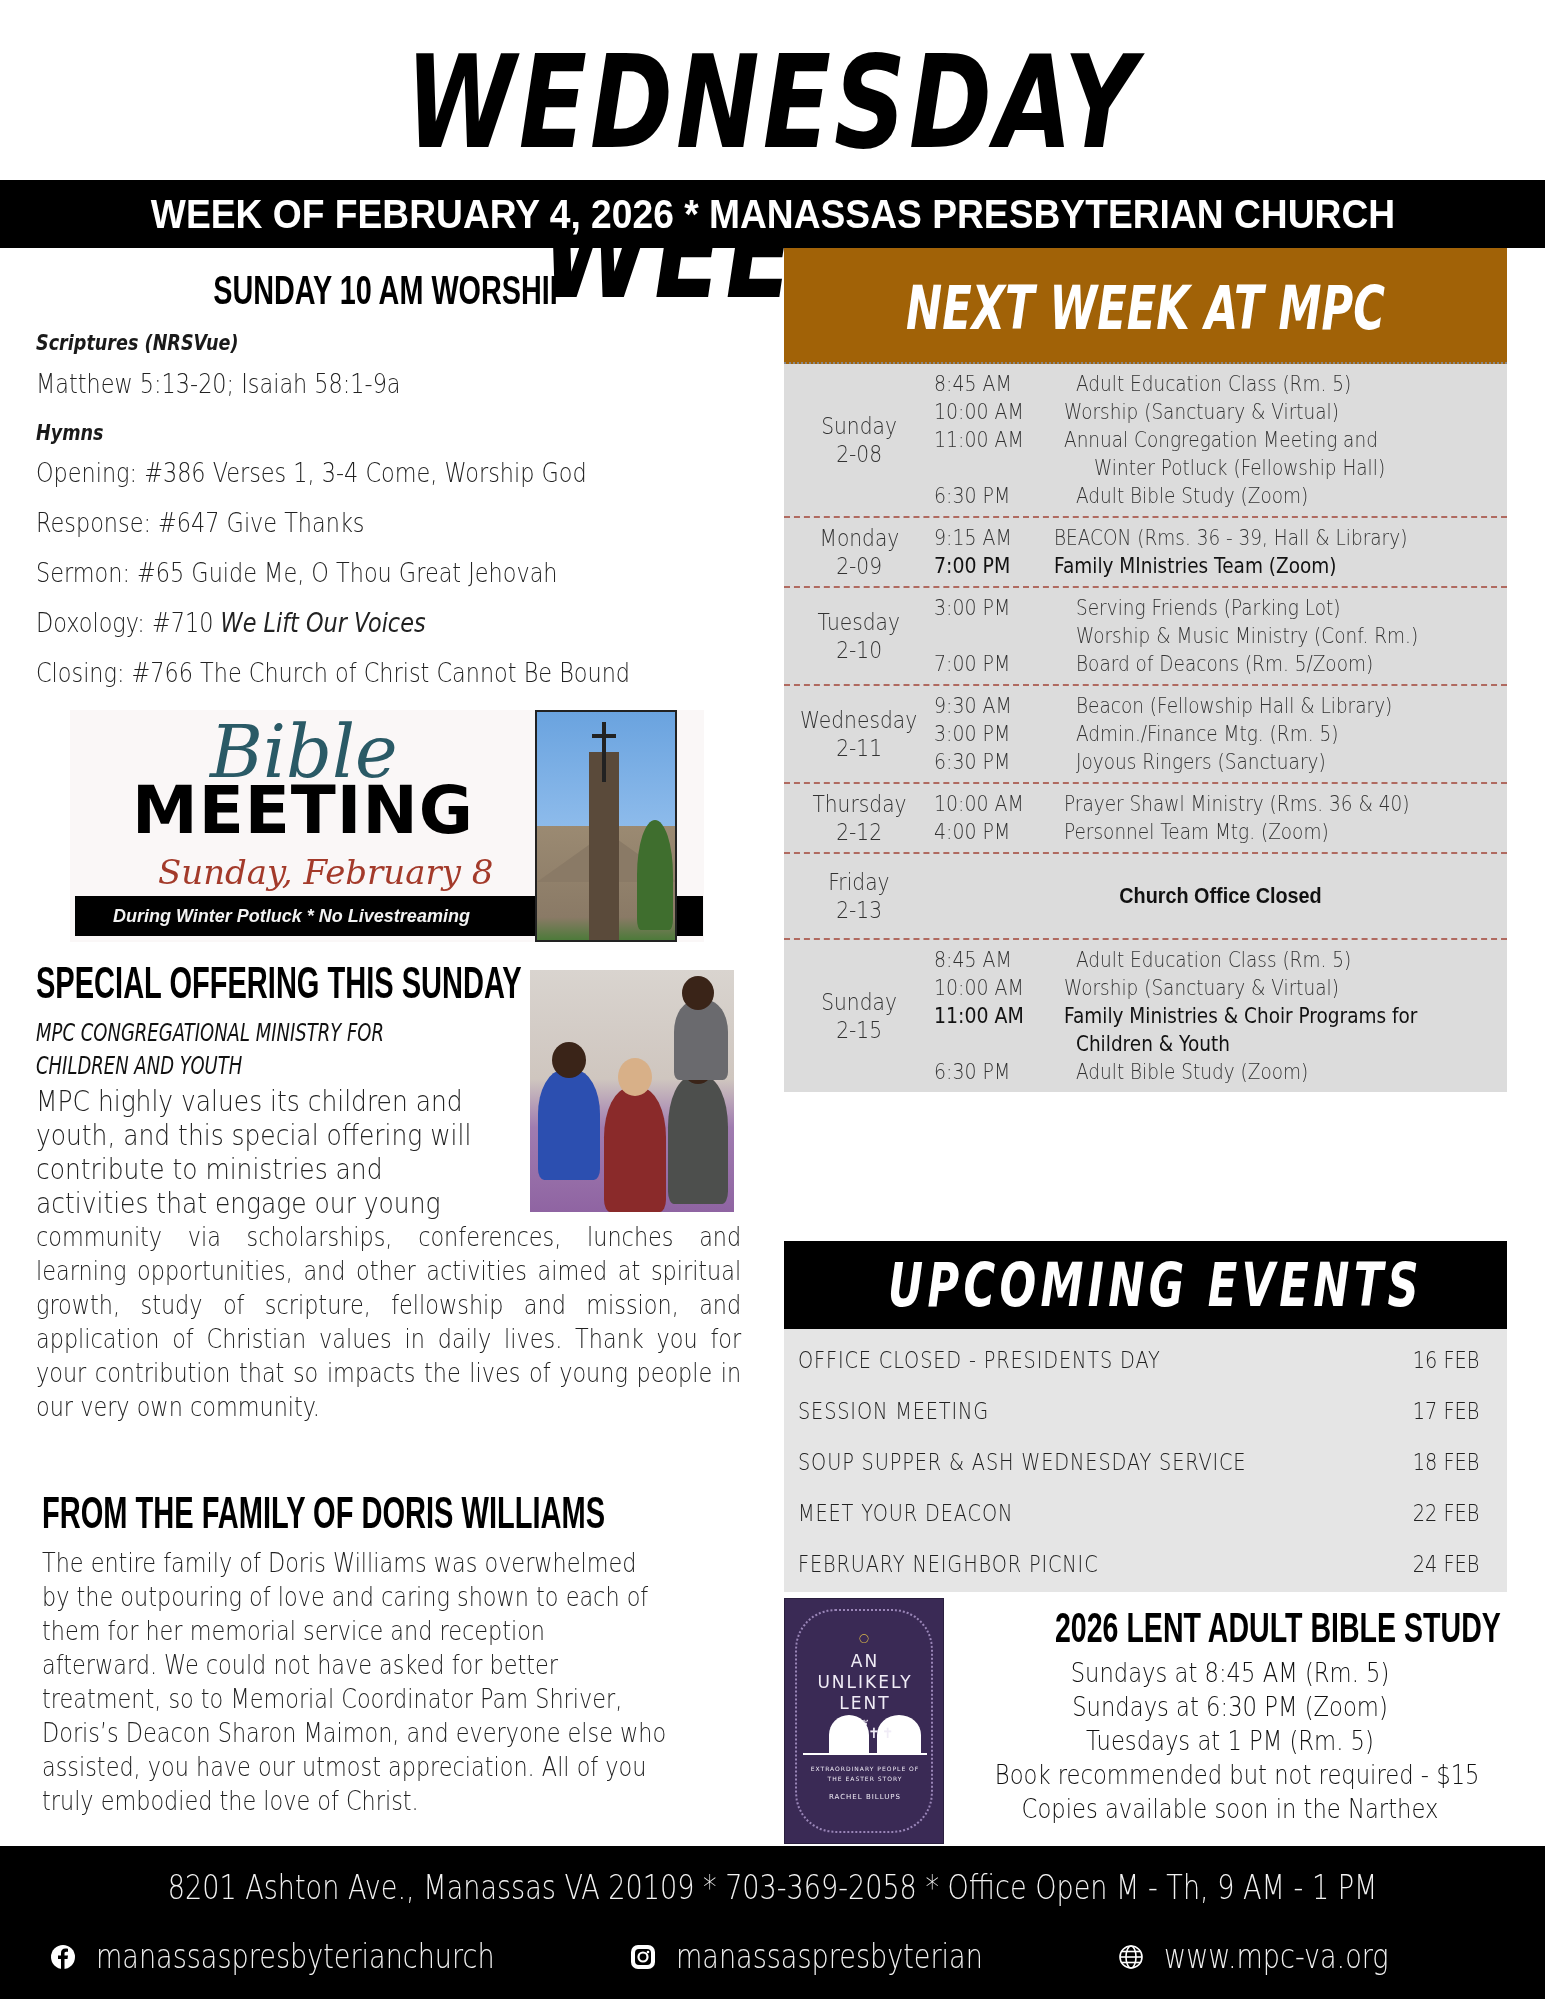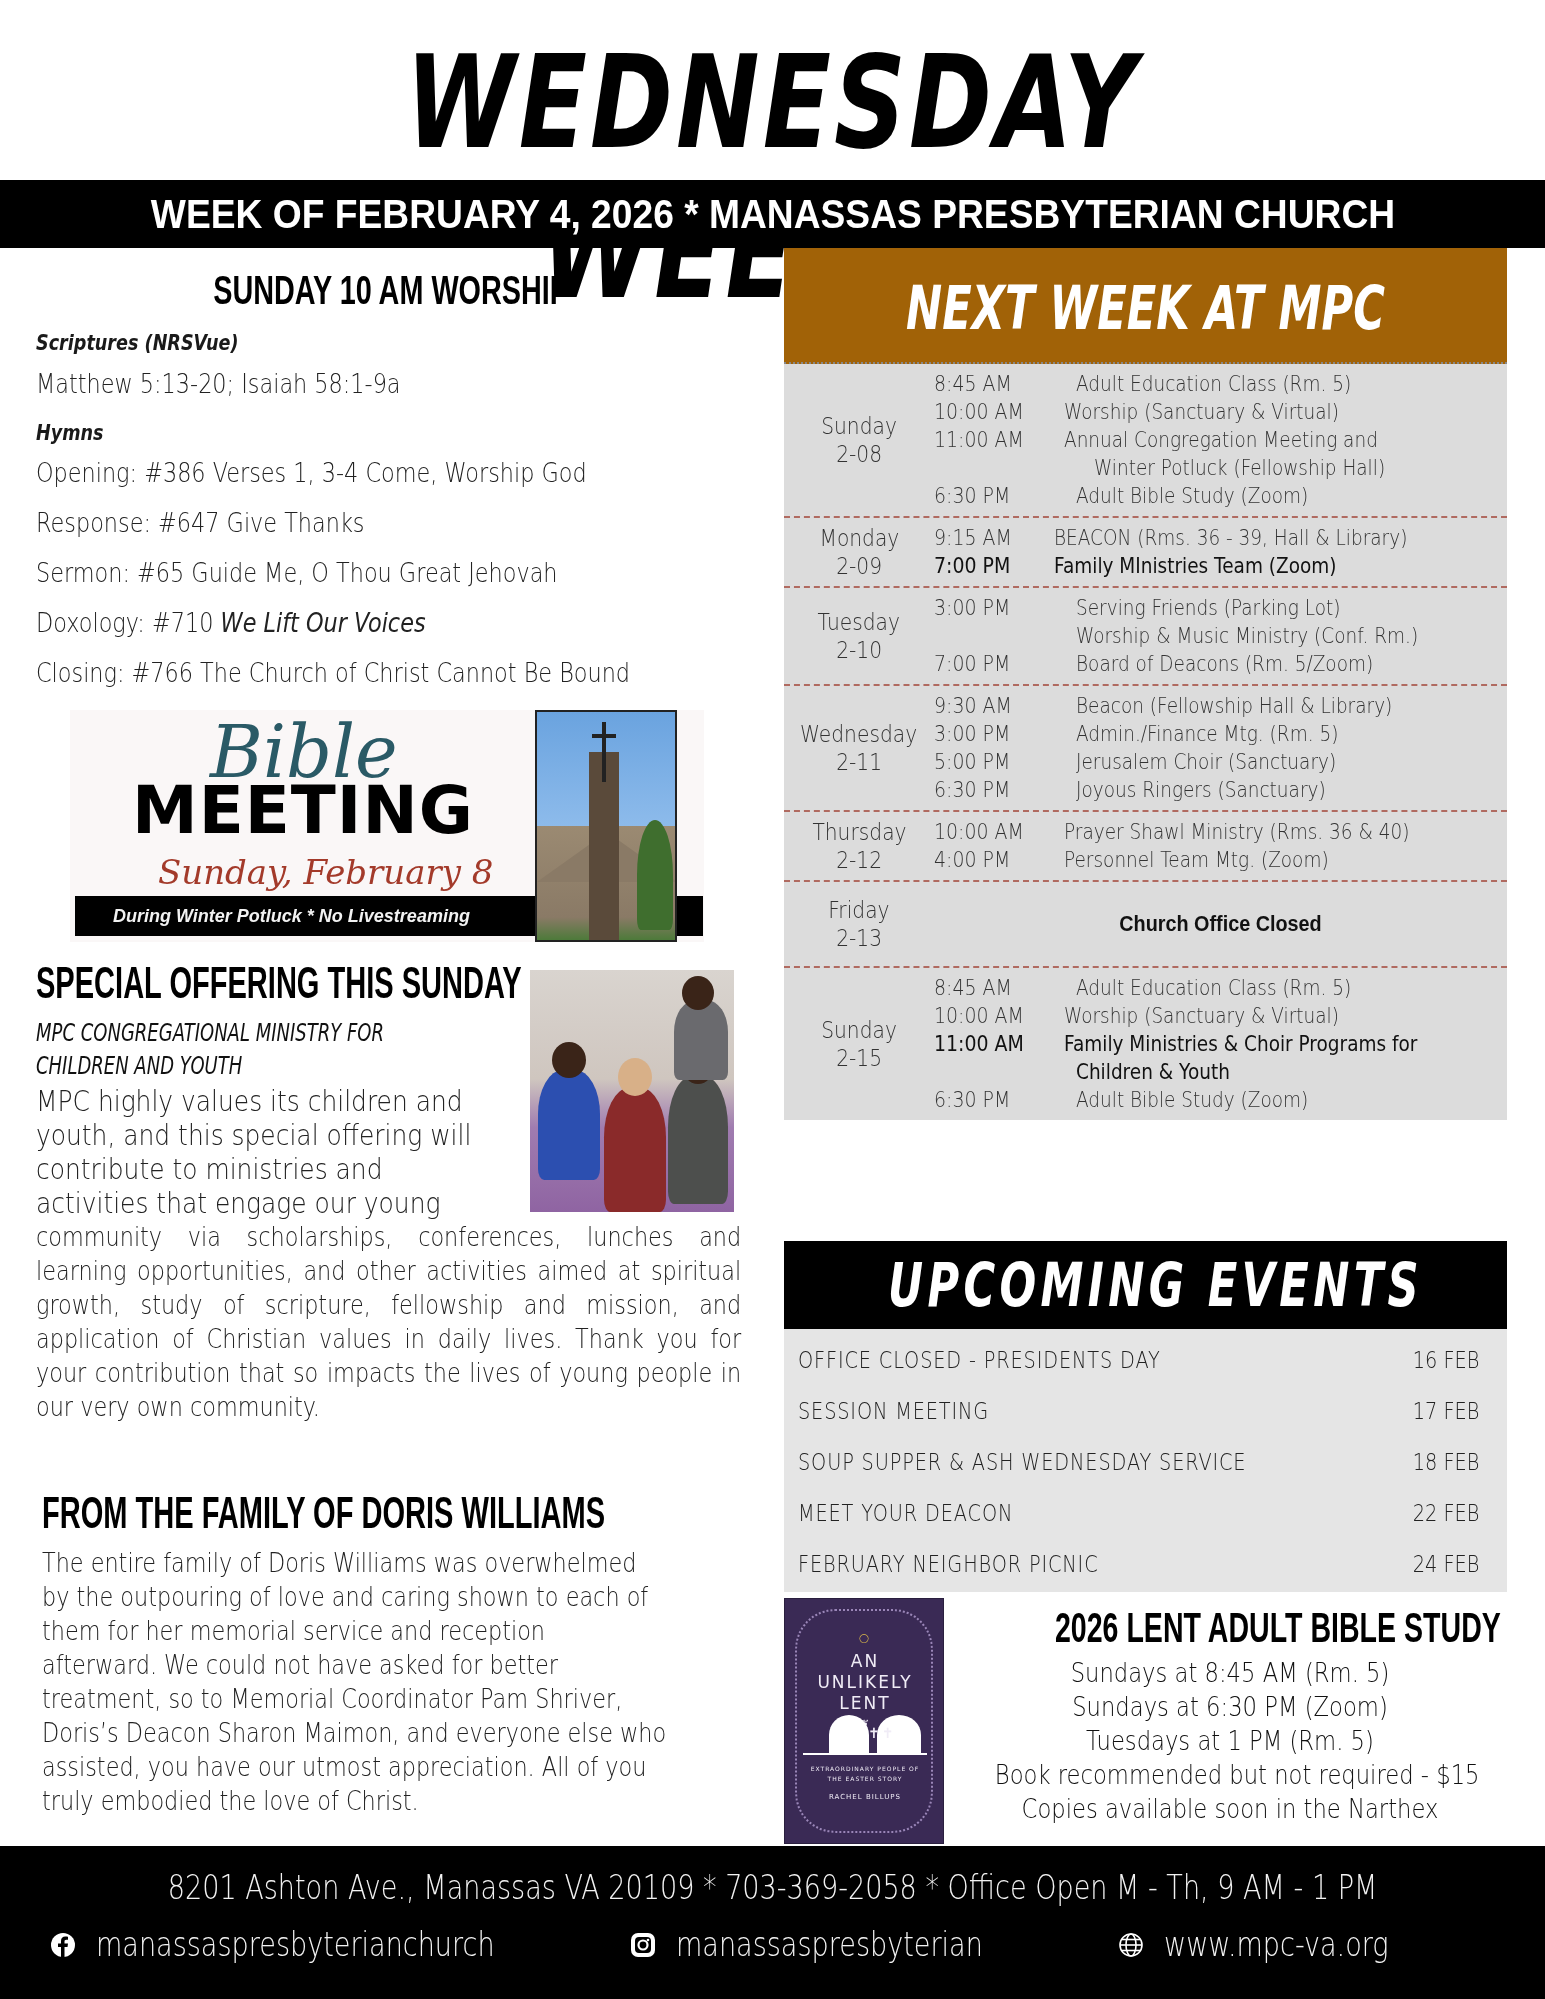--- a/index.html
+++ b/index.html
@@ -103,21 +103,21 @@
   #lent-book .ground { position: absolute; left: 18px; bottom: 88px; width: 124px; height: 2px; background: #fff; }
   #lent-title { position: absolute; left: 950px; top: 1604px; width: 560px; text-align: center; }
   #lent-title .h-cond { font-size: 42px; transform: scaleX(0.68); transform-origin: center; }
   #lent-lines { position: absolute; left: 950px; top: 1656px; width: 560px; text-align: center; }
   #lent-lines span { display: block; font-family: "DejaVu Sans", sans-serif; font-size: 27px; line-height: 34px; color: #111; transform: scaleX(0.84); white-space: nowrap; font-weight: 300; }
 
   
   #footer { position: absolute; left: 0; top: 1846px; width: 1545px; height: 153px; background: #000; color: #f2f2f2; }
   #footer-address { position: absolute; left: 0; top: 22px; width: 1545px; text-align: center; }
   #footer-address span { display: inline-block; font-family: "DejaVu Sans", sans-serif; font-size: 33px; line-height: 40px; transform: scaleX(0.82); white-space: nowrap; font-weight: 300; }
-  .social { position: absolute; top: 76px; height: 46px; display: flex; align-items: center; }
+  .social { position: absolute; top: 88px; height: 46px; display: flex; align-items: center; }
   .social .ic { width: 26px; height: 26px; display: inline-block; }
   .social .lbl { font-family: "DejaVu Sans", sans-serif; font-size: 33px; line-height: 46px; margin-left: 20px; transform: scaleX(0.82); transform-origin: left; display: inline-block; white-space: nowrap; font-weight: 300; }
 </style>
 </head>
 <body>
 
 <div id="masthead-title">WEDNESDAY WEEKLY</div>
 <div id="banner">
   <span>WEEK OF FEBRUARY 4, 2026 * MANASSAS PRESBYTERIAN CHURCH</span>
 </div>
@@ -278,24 +278,20 @@
         <span>Wednesday</span>
         <span>2-11</span>
       </div>
       <div class="ev">
           <span class="t">9:30 AM</span>
           <span class="d indent2">Beacon (Fellowship Hall &amp; Library)</span>
         </div>
       <div class="ev">
           <span class="t">3:00 PM</span>
           <span class="d indent2">Admin./Finance Mtg. (Rm. 5)</span>
-        </div>
-      <div class="ev">
-          <span class="t">5:00 PM</span>
-          <span class="d indent2">Jerusalem Choir (Sanctuary)</span>
         </div>
       <div class="ev">
           <span class="t">6:30 PM</span>
           <span class="d indent2">Joyous Ringers (Sanctuary)</span>
         </div>
     </div>
 
     <div class="day-block">
       <div class="day-label">
         <span>Thursday</span>

